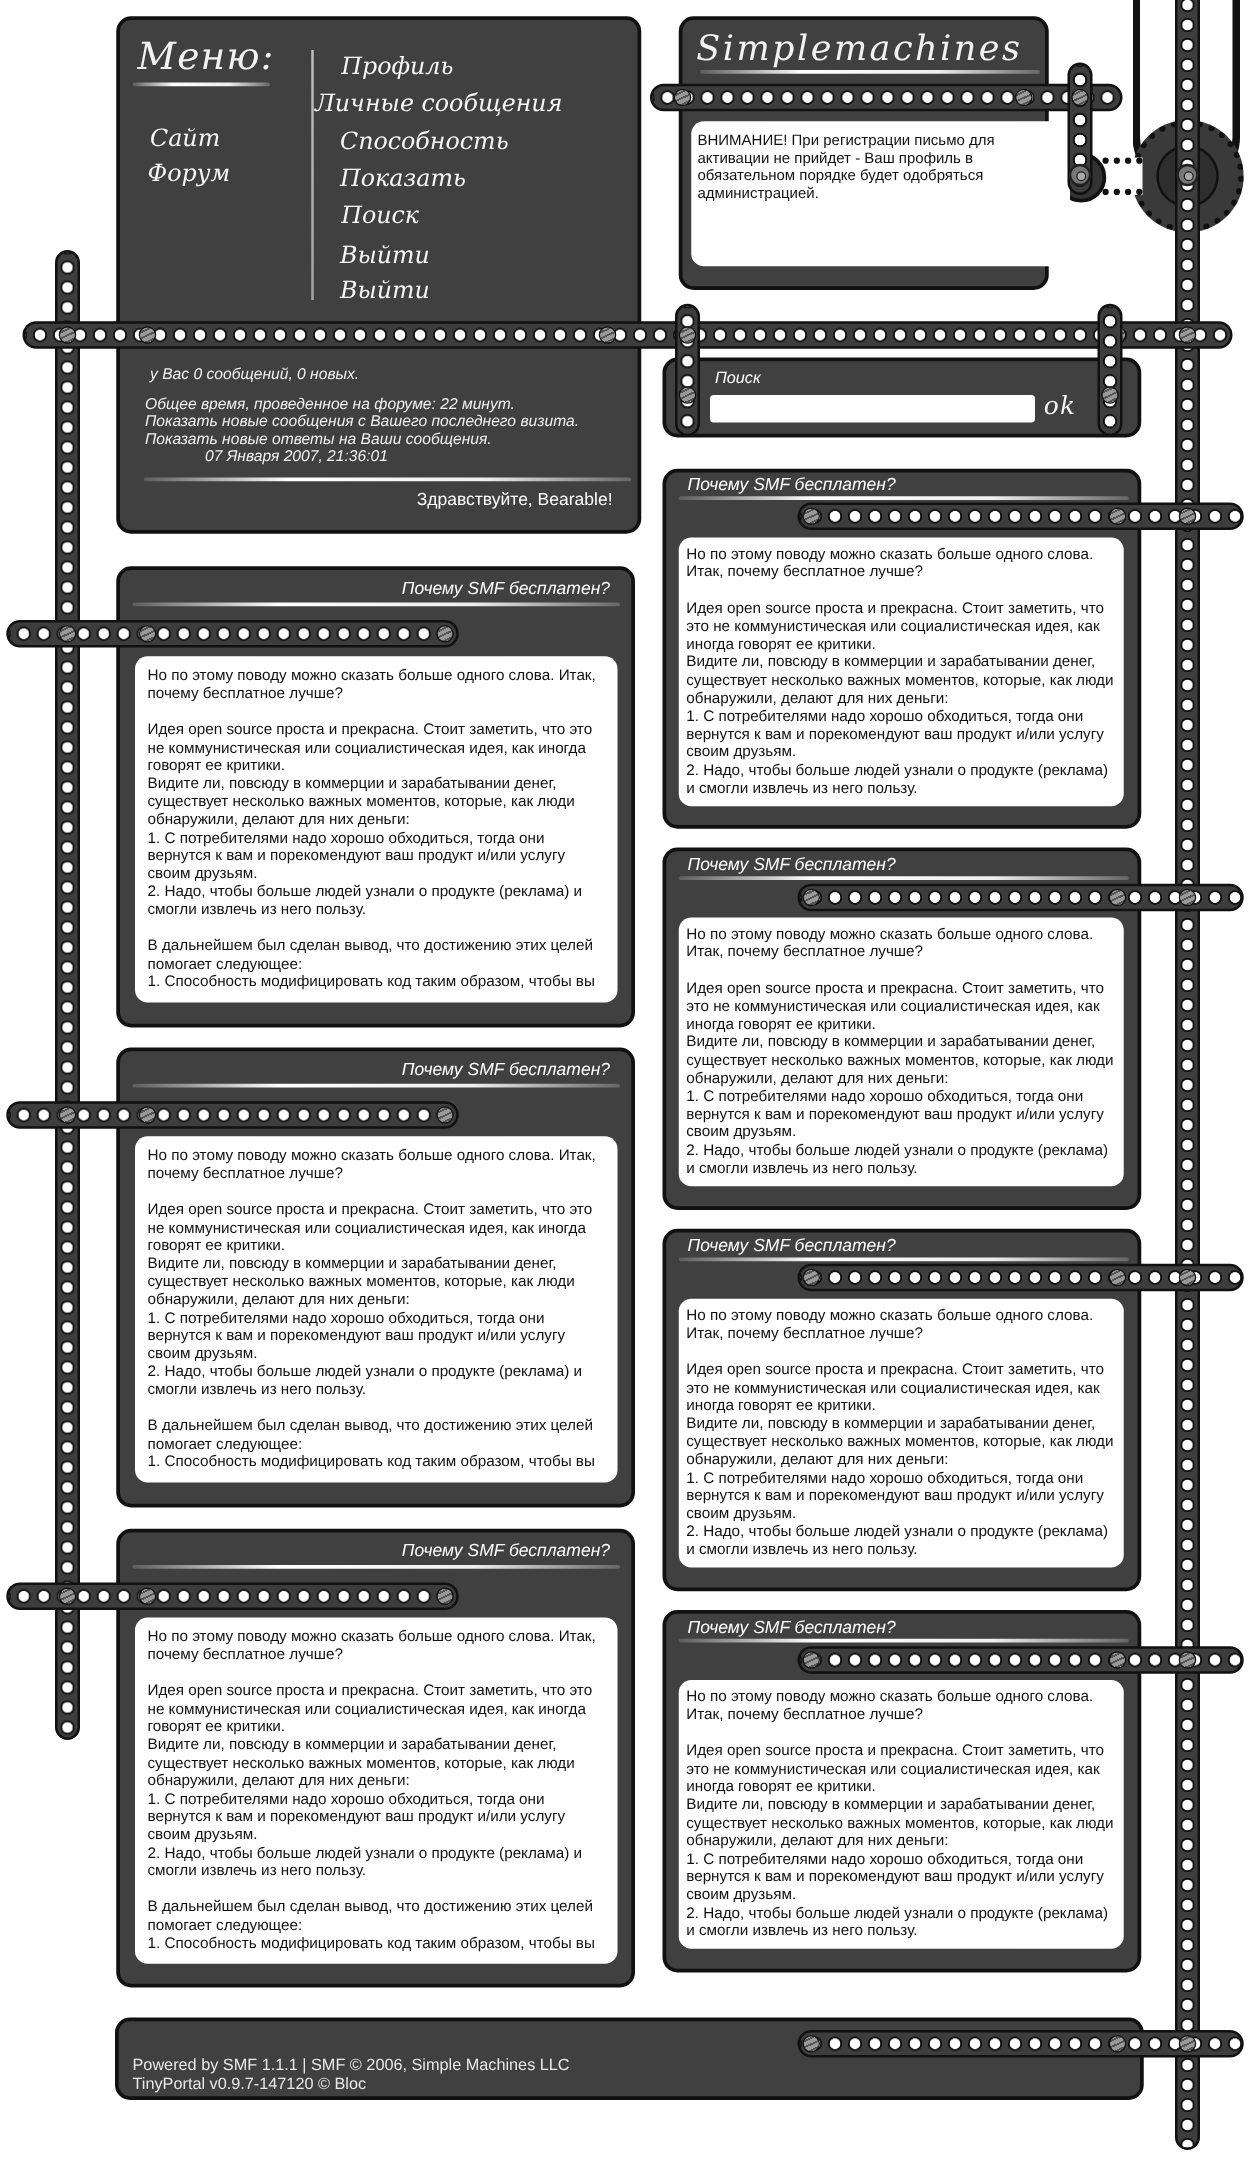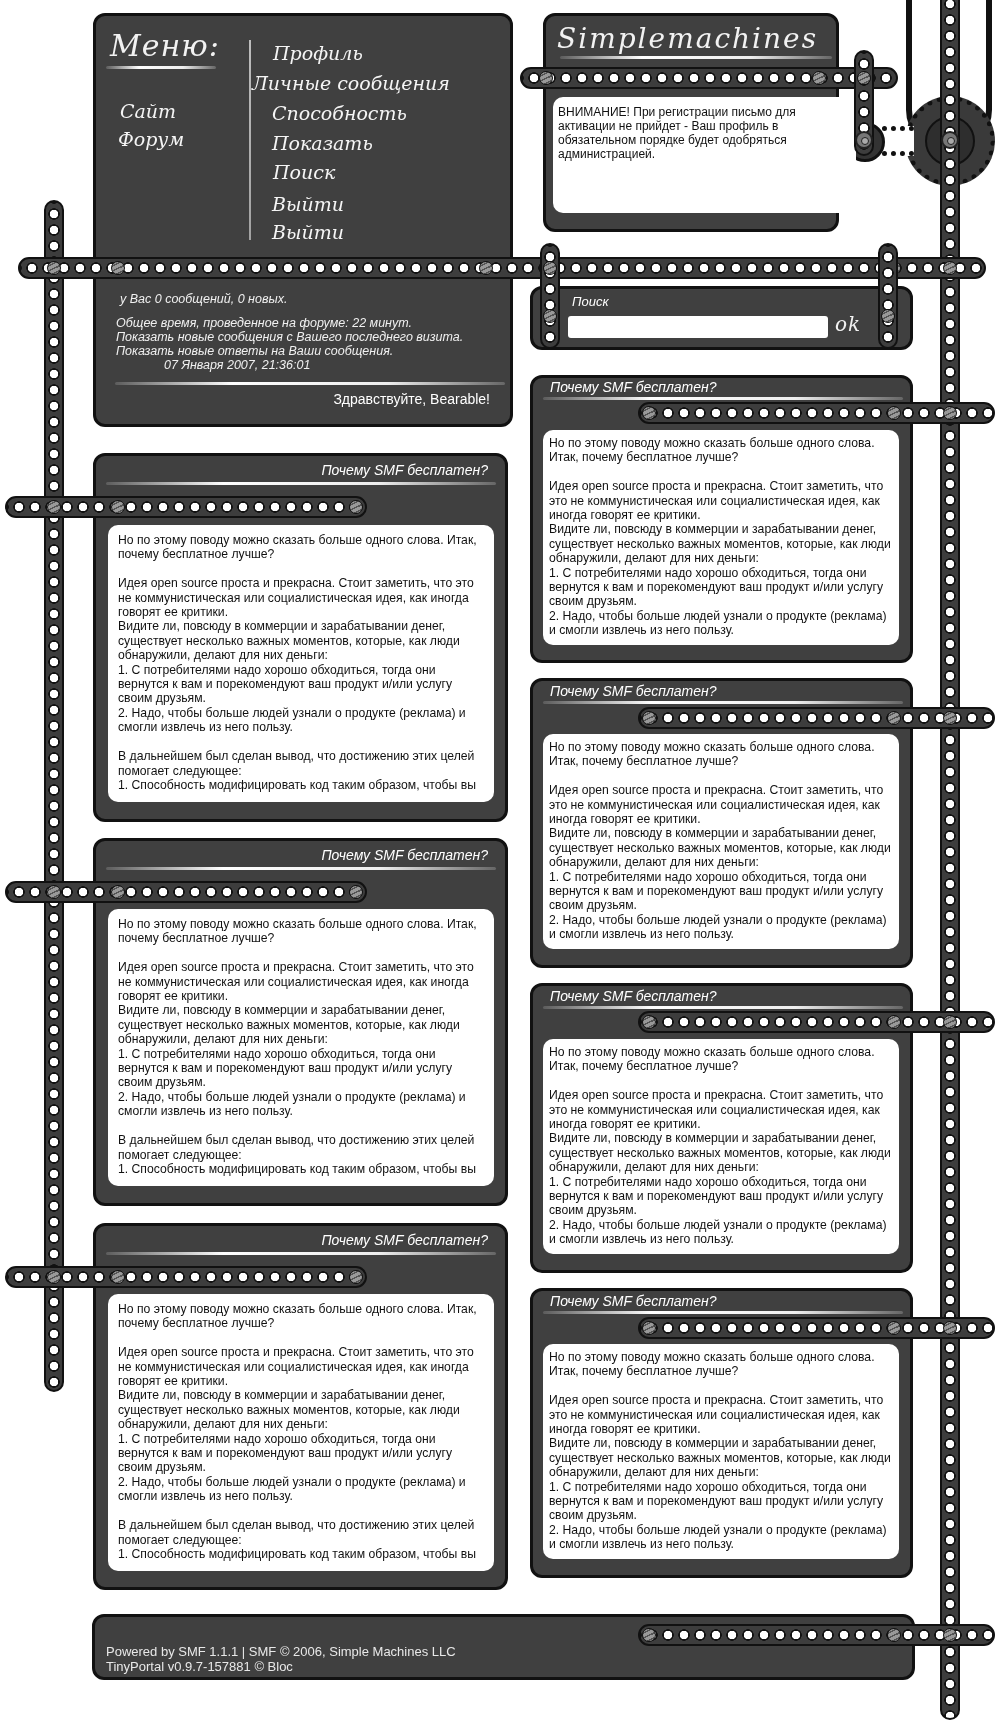--- a/index.html
+++ b/index.html
@@ -199,13 +199,13 @@
 <div class="screw" style="left:642px;top:1321px;"></div>
 <div class="screw" style="left:887px;top:1321px;"></div>
 <div class="screw" style="left:943px;top:1321px;"></div>
 
 <div class="panel" style="left:92px;top:1614px;width:823px;height:66px;"></div>
 <div class="strip h" style="left:638px;top:1624px;width:357px;"></div>
 <div class="screw" style="left:642px;top:1628px;"></div>
 <div class="screw" style="left:887px;top:1628px;"></div>
 <div class="screw" style="left:943px;top:1628px;"></div>
 <div class="footer-text" style="left:106px;top:1644px;">Powered by SMF 1.1.1 | SMF © 2006, Simple Machines LLC</div>
-<div class="footer-text" style="left:106px;top:1659px;">TinyPortal v0.9.7-157881 © Bloc</div>
+<div class="footer-text" style="left:106px;top:1659px;">TinyPortal v0.9.7-147120 © Bloc</div>
 
 </body></html>

